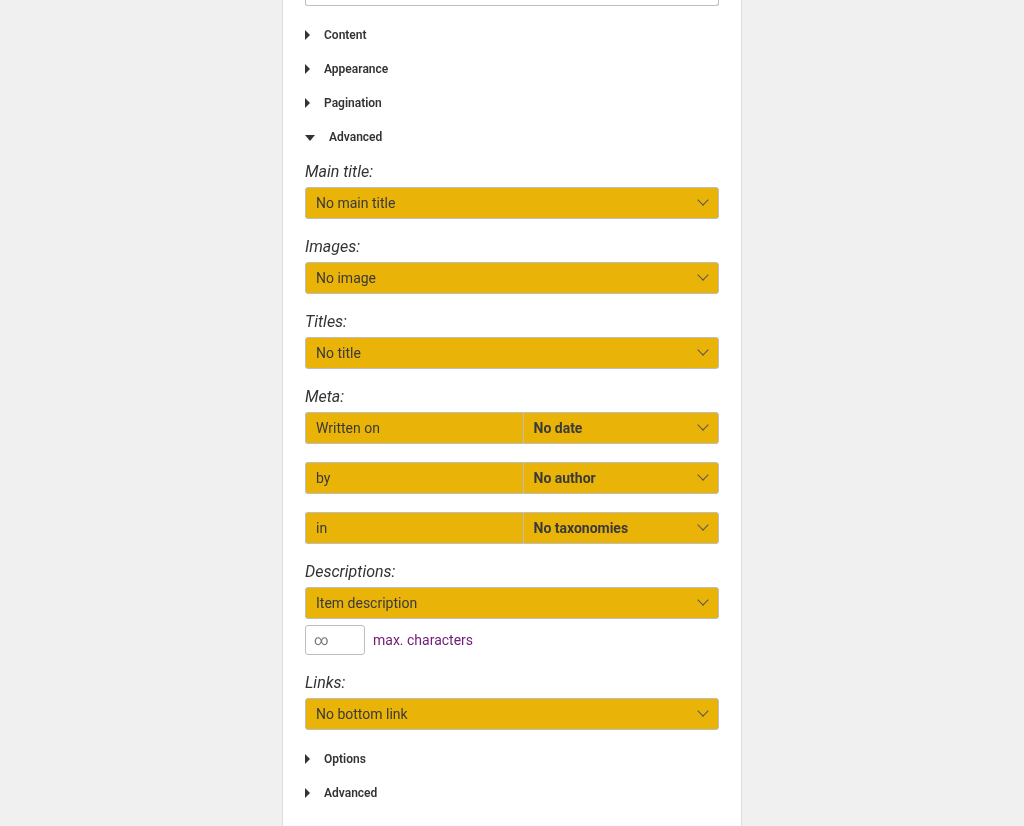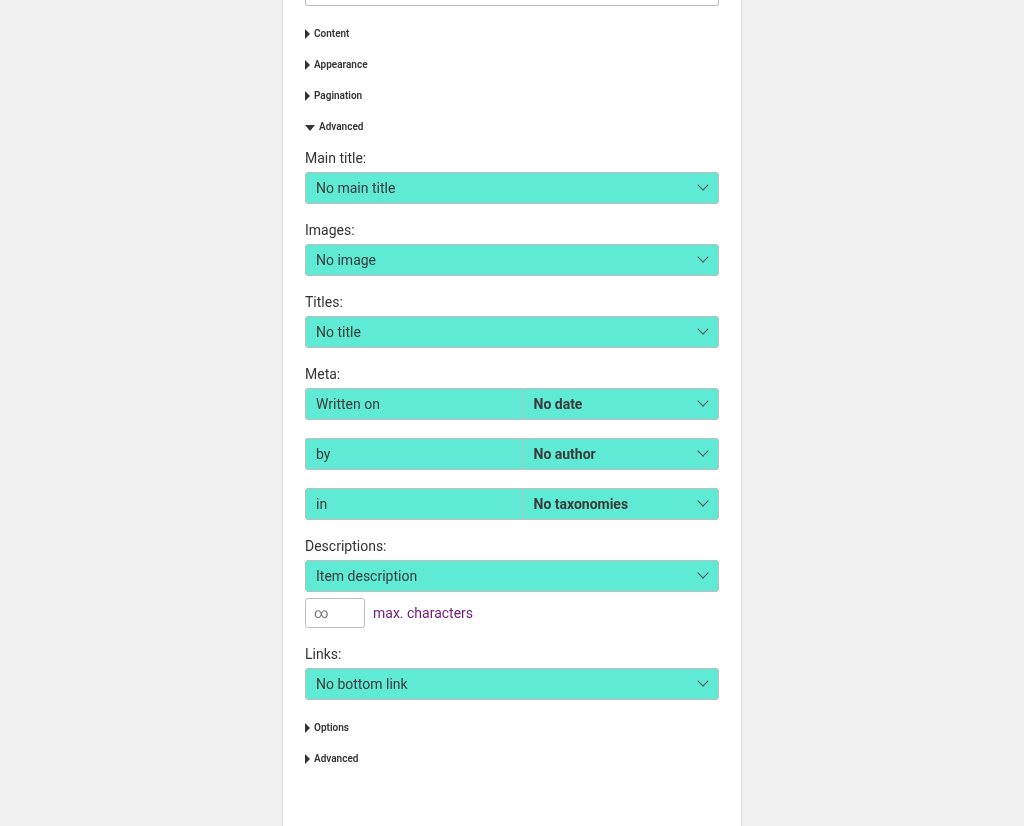--- a/index.html
+++ b/index.html
@@ -34,24 +34,24 @@
     margin-bottom: 18px;
   }
   details {
     margin-bottom: 12px;
   }
   details > summary {
     list-style: none;
     cursor: pointer;
     font-weight: 600;
     color: #333;
-    font-size: 10px;
+    font-size: 12px;
     display: flex;
     align-items: center;
-    gap: 4px;
+    gap: 14px;
     padding: 4px 0;
   }
   details > summary::-webkit-details-marker { display: none; }
   .tri {
     display: inline-block;
     width: 0; height: 0;
     border-left: 5px solid #333;
     border-top: 5px solid transparent;
     border-bottom: 5px solid transparent;
   }
@@ -59,34 +59,35 @@
     border-left: 5px solid transparent;
     border-right: 5px solid transparent;
     border-top: 6px solid #333;
     border-bottom: none;
     margin-top: 2px;
   }
   .section-body {
     padding-top: 14px;
   }
   .field-label {
-    font-size: 14px;
+    font-size: 16px;
     color: #333;
     margin-bottom: 6px;
+    font-style: italic;
   }
   .select-wrap {
     position: relative;
     width: 100%;
   }
   .select, .text-input {
     width: 100%;
     height: 32px;
     border: 1px solid #bdbdbd;
     border-radius: 3px;
-    background: #5eead4;
+    background: #eab308;
     padding: 0 28px 0 10px;
     font-size: 14px;
     color: #3a3a3a;
     appearance: none;
     -webkit-appearance: none;
     outline: none;
     line-height: 30px;
     font-family: inherit;
   }
   .text-input { padding-right: 10px; }

